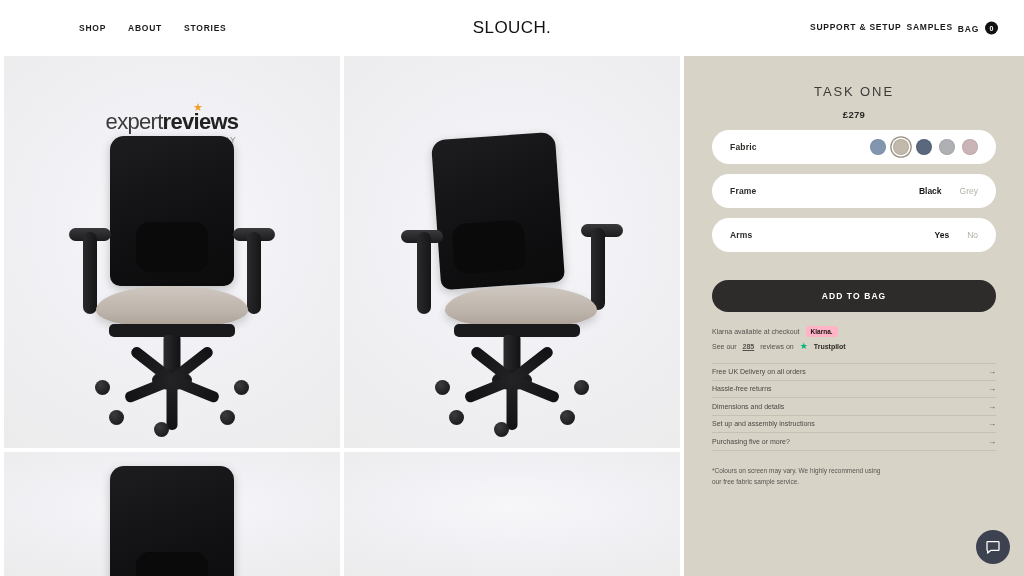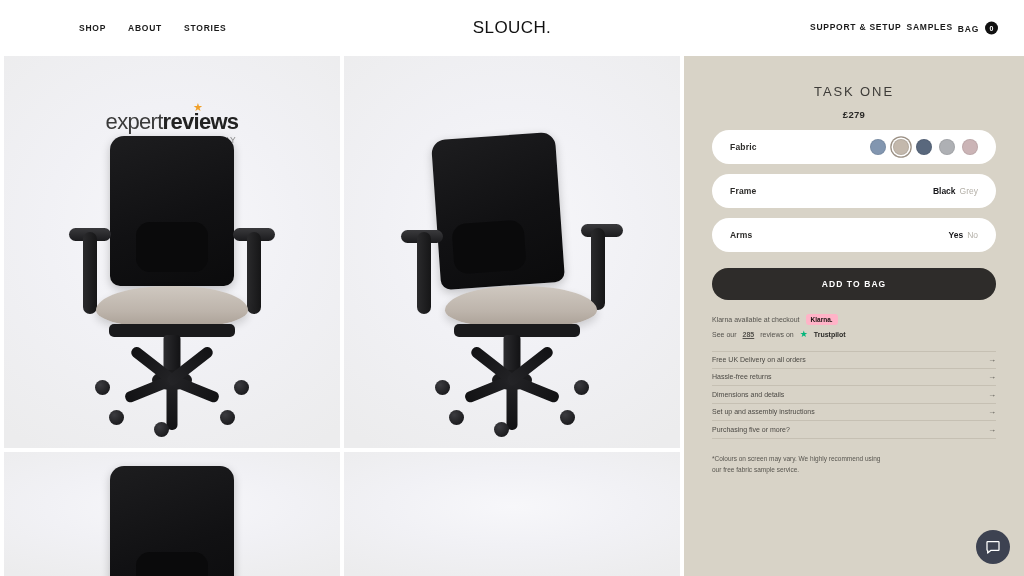--- a/index.html
+++ b/index.html
@@ -169,31 +169,31 @@
     letter-spacing: 0.2px;
   }
   .swatches { display: flex; gap: 7px; margin-left: auto; }
   .sw {
     width: 16px; height: 16px; border-radius: 50%; cursor: pointer;
     border: 1px solid rgba(0,0,0,0.07);
   }
   .sw.sel {
     box-shadow: 0 0 0 1.5px #ffffff, 0 0 0 2.8px #9b9084;
   }
-  .choices { margin-left: auto; display: flex; gap: 4px; align-items: flex-start; }
+  .choices { margin-left: auto; display: flex; gap: 18px; align-items: flex-start; }
   .choice { font-size: 8.5px; color: #b4b0a8; cursor: pointer; }
   .choice.sel { color: #17171a; font-weight: 700; }
   .chev {
     margin-left: auto; width: 0; height: 0;
     border-left: 5px solid transparent; border-right: 5px solid transparent;
     border-top: 5px solid #8e8a83;
   }
 
   .btn {
-    height: 32px; border-radius: 20px; margin-top: 16px;
+    height: 32px; border-radius: 20px; margin-top: 28px;
     display: flex; align-items: center; justify-content: center;
     font-size: 8.5px; font-weight: 700; letter-spacing: 1.1px;
     cursor: pointer;
   }
   .btn-primary { background: #2e2c2a; color: #ffffff; }
   .btn-outline {
     background: transparent; color: #2b2a28;
     border: 1px solid #a9a497; margin-top: 9px;
   }
 

